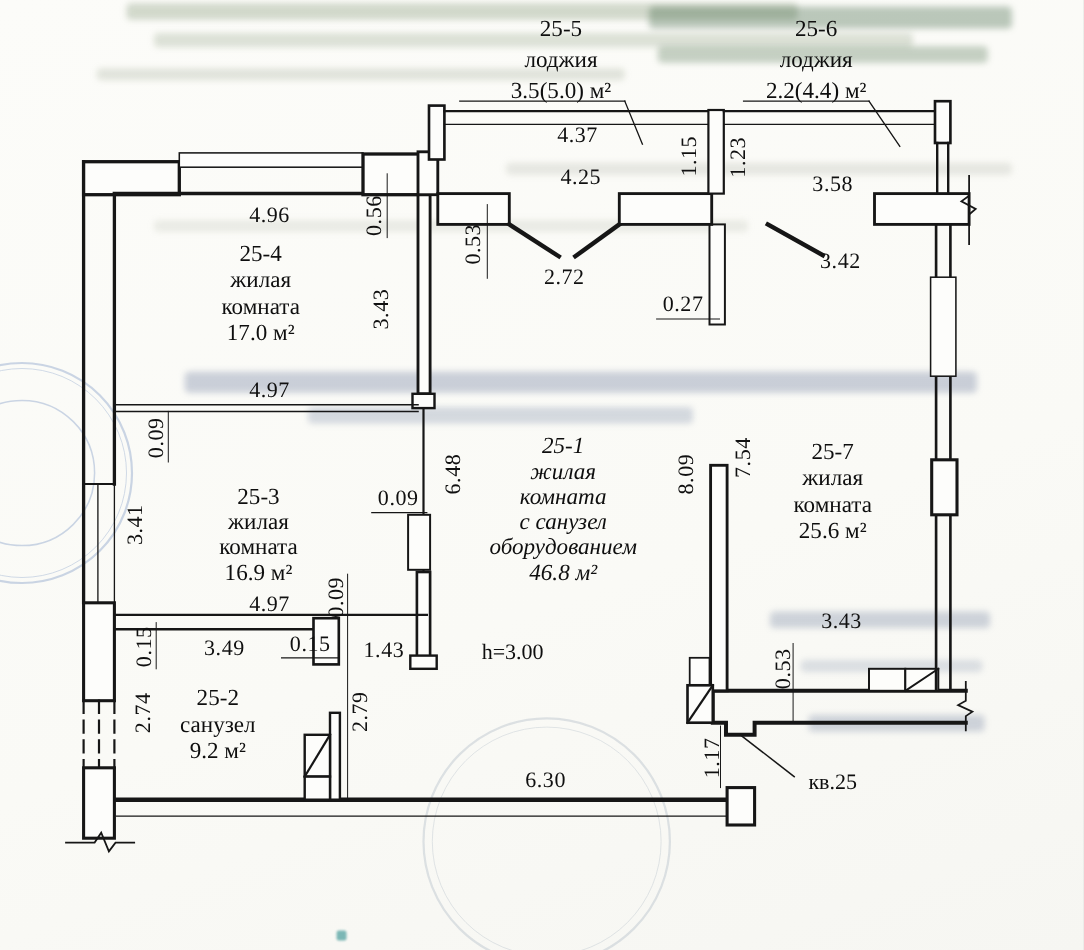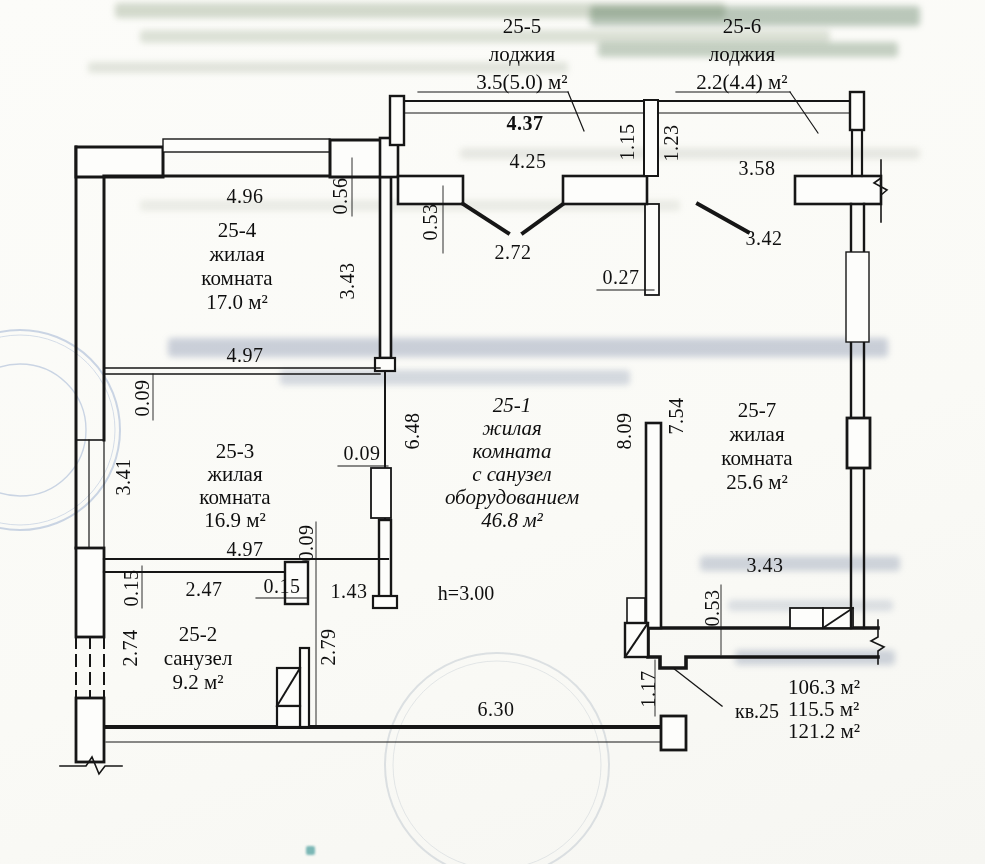--- a/index.html
+++ b/index.html
@@ -157,31 +157,31 @@
       <line x1="790" y1="92" x2="818" y2="133" stroke-width="1.2"></line>
 
       <line x1="851" y1="204" x2="851" y2="628" stroke-width="2.4"></line>
       <line x1="864" y1="204" x2="864" y2="628" stroke-width="2.4"></line>
       <rect x="846" y="252" width="23" height="90" stroke-width="1.4" fill="#fdfdfb"></rect>
       <rect x="847" y="418" width="23" height="50" stroke-width="2.8" fill="#fdfdfb"></rect>
     </g>
   </svg>
 
   <div>
-      <span class="dim" style="left: 525px; top: 123px; font-weight: bold;">4.37</span>
+      <span class="dim" style="left: 525px; top: 123px;">4.37</span>
       <span class="dim" style="left: 528px; top: 161px;">4.25</span>
       <span class="dim" style="left: 757px; top: 168px;">3.58</span>
       <span class="dim" style="left: 245px; top: 196px;">4.96</span>
       <span class="dim" style="left: 513px; top: 252px;">2.72</span>
       <span class="dim" style="left: 764px; top: 238px;">3.42</span>
       <span class="dim" style="left: 621px; top: 277px;">0.27</span>
       <span class="dim" style="left: 245px; top: 355px;">4.97</span>
       <span class="dim" style="left: 362px; top: 453px;">0.09</span>
       <span class="dim" style="left: 245px; top: 549px;">4.97</span>
-      <span class="dim" style="left: 204px; top: 589px;">2.47</span>
+      <span class="dim" style="left: 204px; top: 589px;">3.49</span>
       <span class="dim" style="left: 282px; top: 586px;">0.15</span>
       <span class="dim" style="left: 349px; top: 591px;">1.43</span>
       <span class="dim" style="left: 765px; top: 565px;">3.43</span>
       <span class="dim" style="left: 496px; top: 709px; text-align: right;">6.30</span>
       <span class="dim vert" style="left: 627px; top: 142px;">1.15</span>
       <span class="dim vert" style="left: 671px; top: 143px;">1.23</span>
       <span class="dim vert" style="left: 340px; top: 196px;">0.56</span>
       <span class="dim vert" style="left: 347px; top: 281px;">3.43</span>
       <span class="dim vert" style="left: 430px; top: 222px;">0.53</span>
       <span class="dim vert" style="left: 142px; top: 398px;">0.09</span>
@@ -190,21 +190,21 @@
       <span class="dim vert" style="left: 306px; top: 543px;">0.09</span>
       <span class="dim vert" style="left: 131px; top: 588px;">0.15</span>
       <span class="dim vert" style="left: 130px; top: 648px;">2.74</span>
       <span class="dim vert" style="left: 328px; top: 647px;">2.79</span>
       <span class="dim vert" style="left: 624px; top: 431px;">8.09</span>
       <span class="dim vert" style="left: 676px; top: 416px;">7.54</span>
       <span class="dim vert" style="left: 712px; top: 608px;">0.53</span>
       <span class="dim vert" style="left: 648px; top: 689px;">1.17</span>
     </div>
   <div>
-      <div class="room" style="left: 510px; top: 12px; line-height: 28px; margin-left: 12px;">
+      <div class="room" style="left: 510px; top: 12px; line-height: 28px;">
         <div>25-5</div>
         <div>лоджия</div>
         <div>3.5(5.0) м²</div>
       </div>
       <div class="room" style="left: 742px; top: 12px; line-height: 28px;">
         <div>25-6</div>
         <div>лоджия</div>
         <div>2.2(4.4) м²</div>
       </div>
       <div class="room" style="left: 237px; top: 218px; line-height: 24px;">
@@ -237,19 +237,14 @@
         <div>25-2</div>
         <div>санузел</div>
         <div>9.2 м²</div>
       </div>
     </div>
 
   <div class="plain-label" style="left:466px;top:593px">h=3.00</div>
 
   <div class="plain-label" style="left:757px;top:711px">кв.25</div>
 
-  <div class="totals">
-    <div>106.3 м²</div>
-    <div>115.5 м²</div>
-    <div>121.2 м²</div>
-  </div>
 
 </div>
 
 </body></html>

